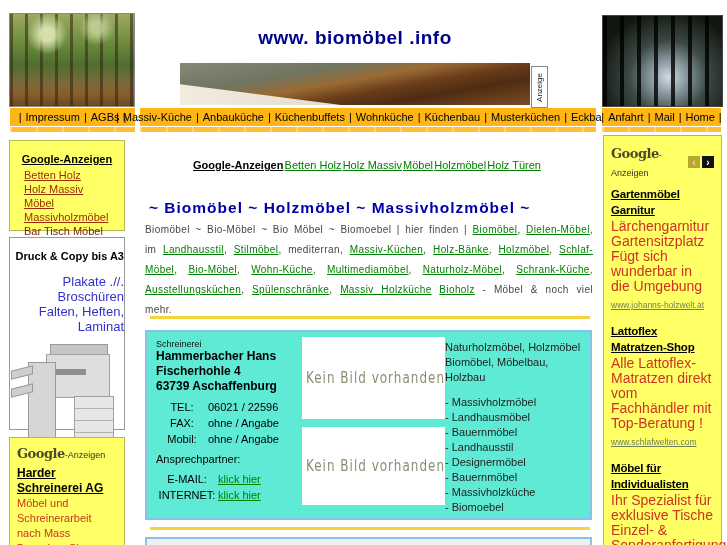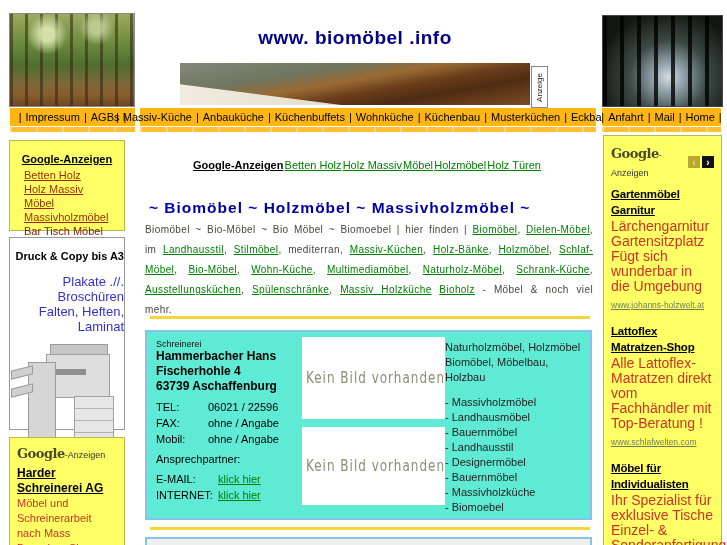--- a/index.html
+++ b/index.html
@@ -75,21 +75,21 @@
   .intro{left:145px;top:220px;width:448px;font-size:10px;line-height:20px;color:#4a453e;
     text-align:justify;letter-spacing:.4px;word-spacing:2px;}
   .yline{height:3px;background:#F6D43C;}
   .yline1{left:150px;top:316px;width:440px;}
   .yline2{left:150px;top:527px;width:440px;}
   .listbox{left:145px;top:330px;width:447px;height:190px;background:#5eead4;border:2px solid #86C2EC;box-sizing:border-box;}
   .l-col{position:absolute;left:9px;top:7px;width:138px;font-size:11px;}
   .l-cat{font-size:9px;color:#111;}
   .l-bold{font-size:12px;font-weight:bold;line-height:15px;}
   .crow{display:flex;line-height:16px;}
-  .crow .cl{width:52px;}
+  .crow .cl{width:52px;text-align:center;}
   .l-gap{height:5px;}
   .klick{color:#008000;text-decoration:underline;}
   .noimg{position:absolute;left:155px;width:143px;background:#fff;display:flex;align-items:center;justify-content:flex-end;}
   .noimg1{top:5px;height:82px;}
   .noimg2{top:95px;height:78px;}
   .noimg span{font-family:"DejaVu Sans",sans-serif;font-size:12px;color:#8a8f72;letter-spacing:1px;
     transform:scaleY(1.25);white-space:nowrap;}
   .r-col{position:absolute;left:298px;top:8px;width:142px;font-size:11px;line-height:15px;color:#222;}
   .r-col .dgap{height:10px;}
   .nextbox{left:145px;top:537px;width:447px;height:16px;background:#EFEFEF;border:2px solid #86C2EC;box-sizing:border-box;}

